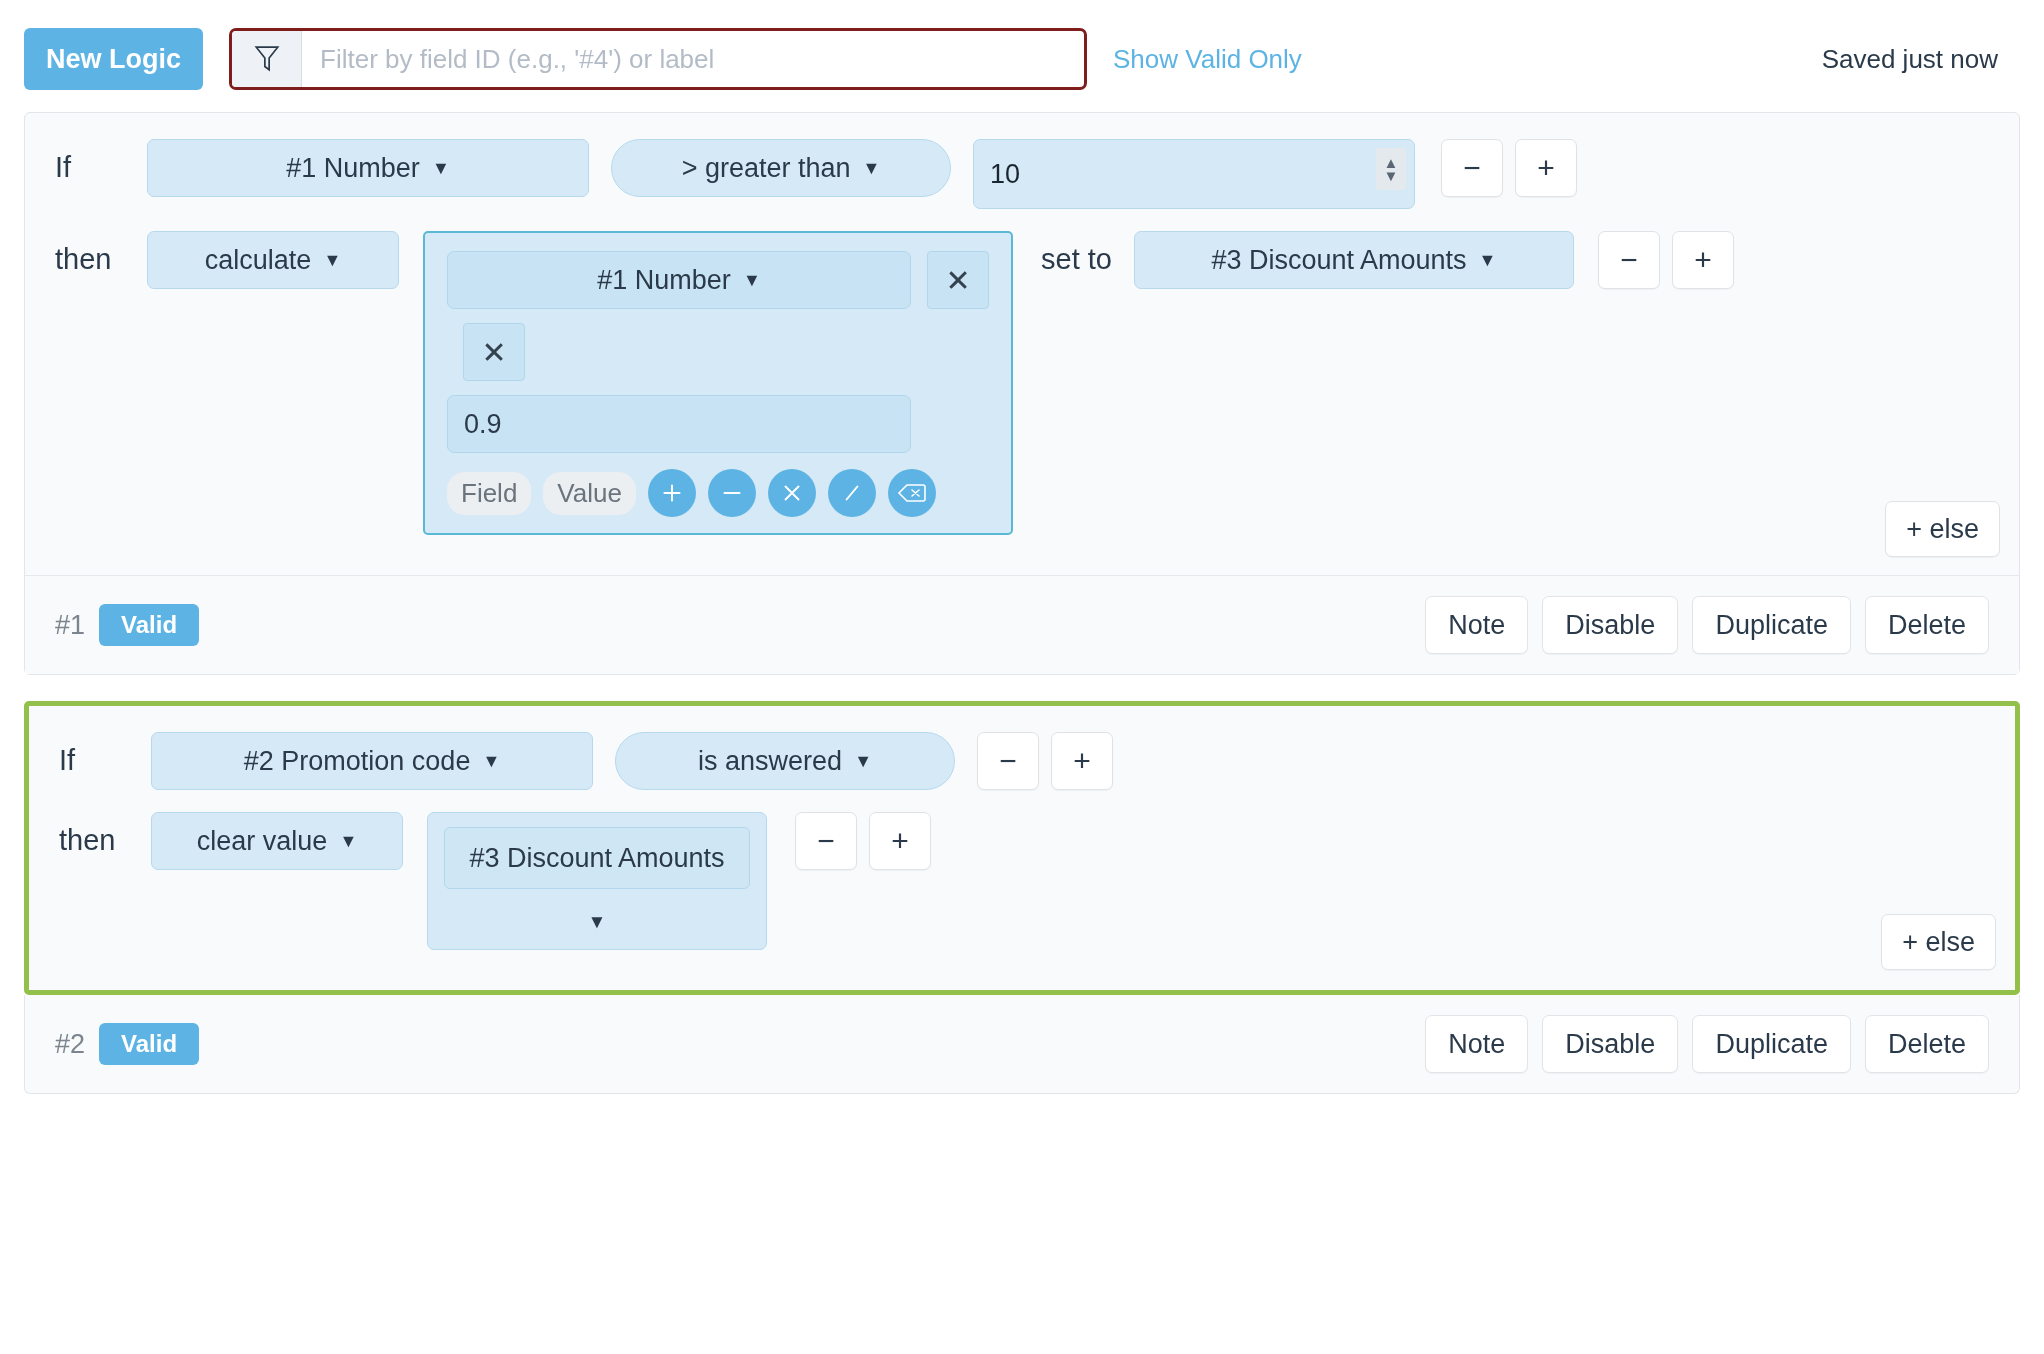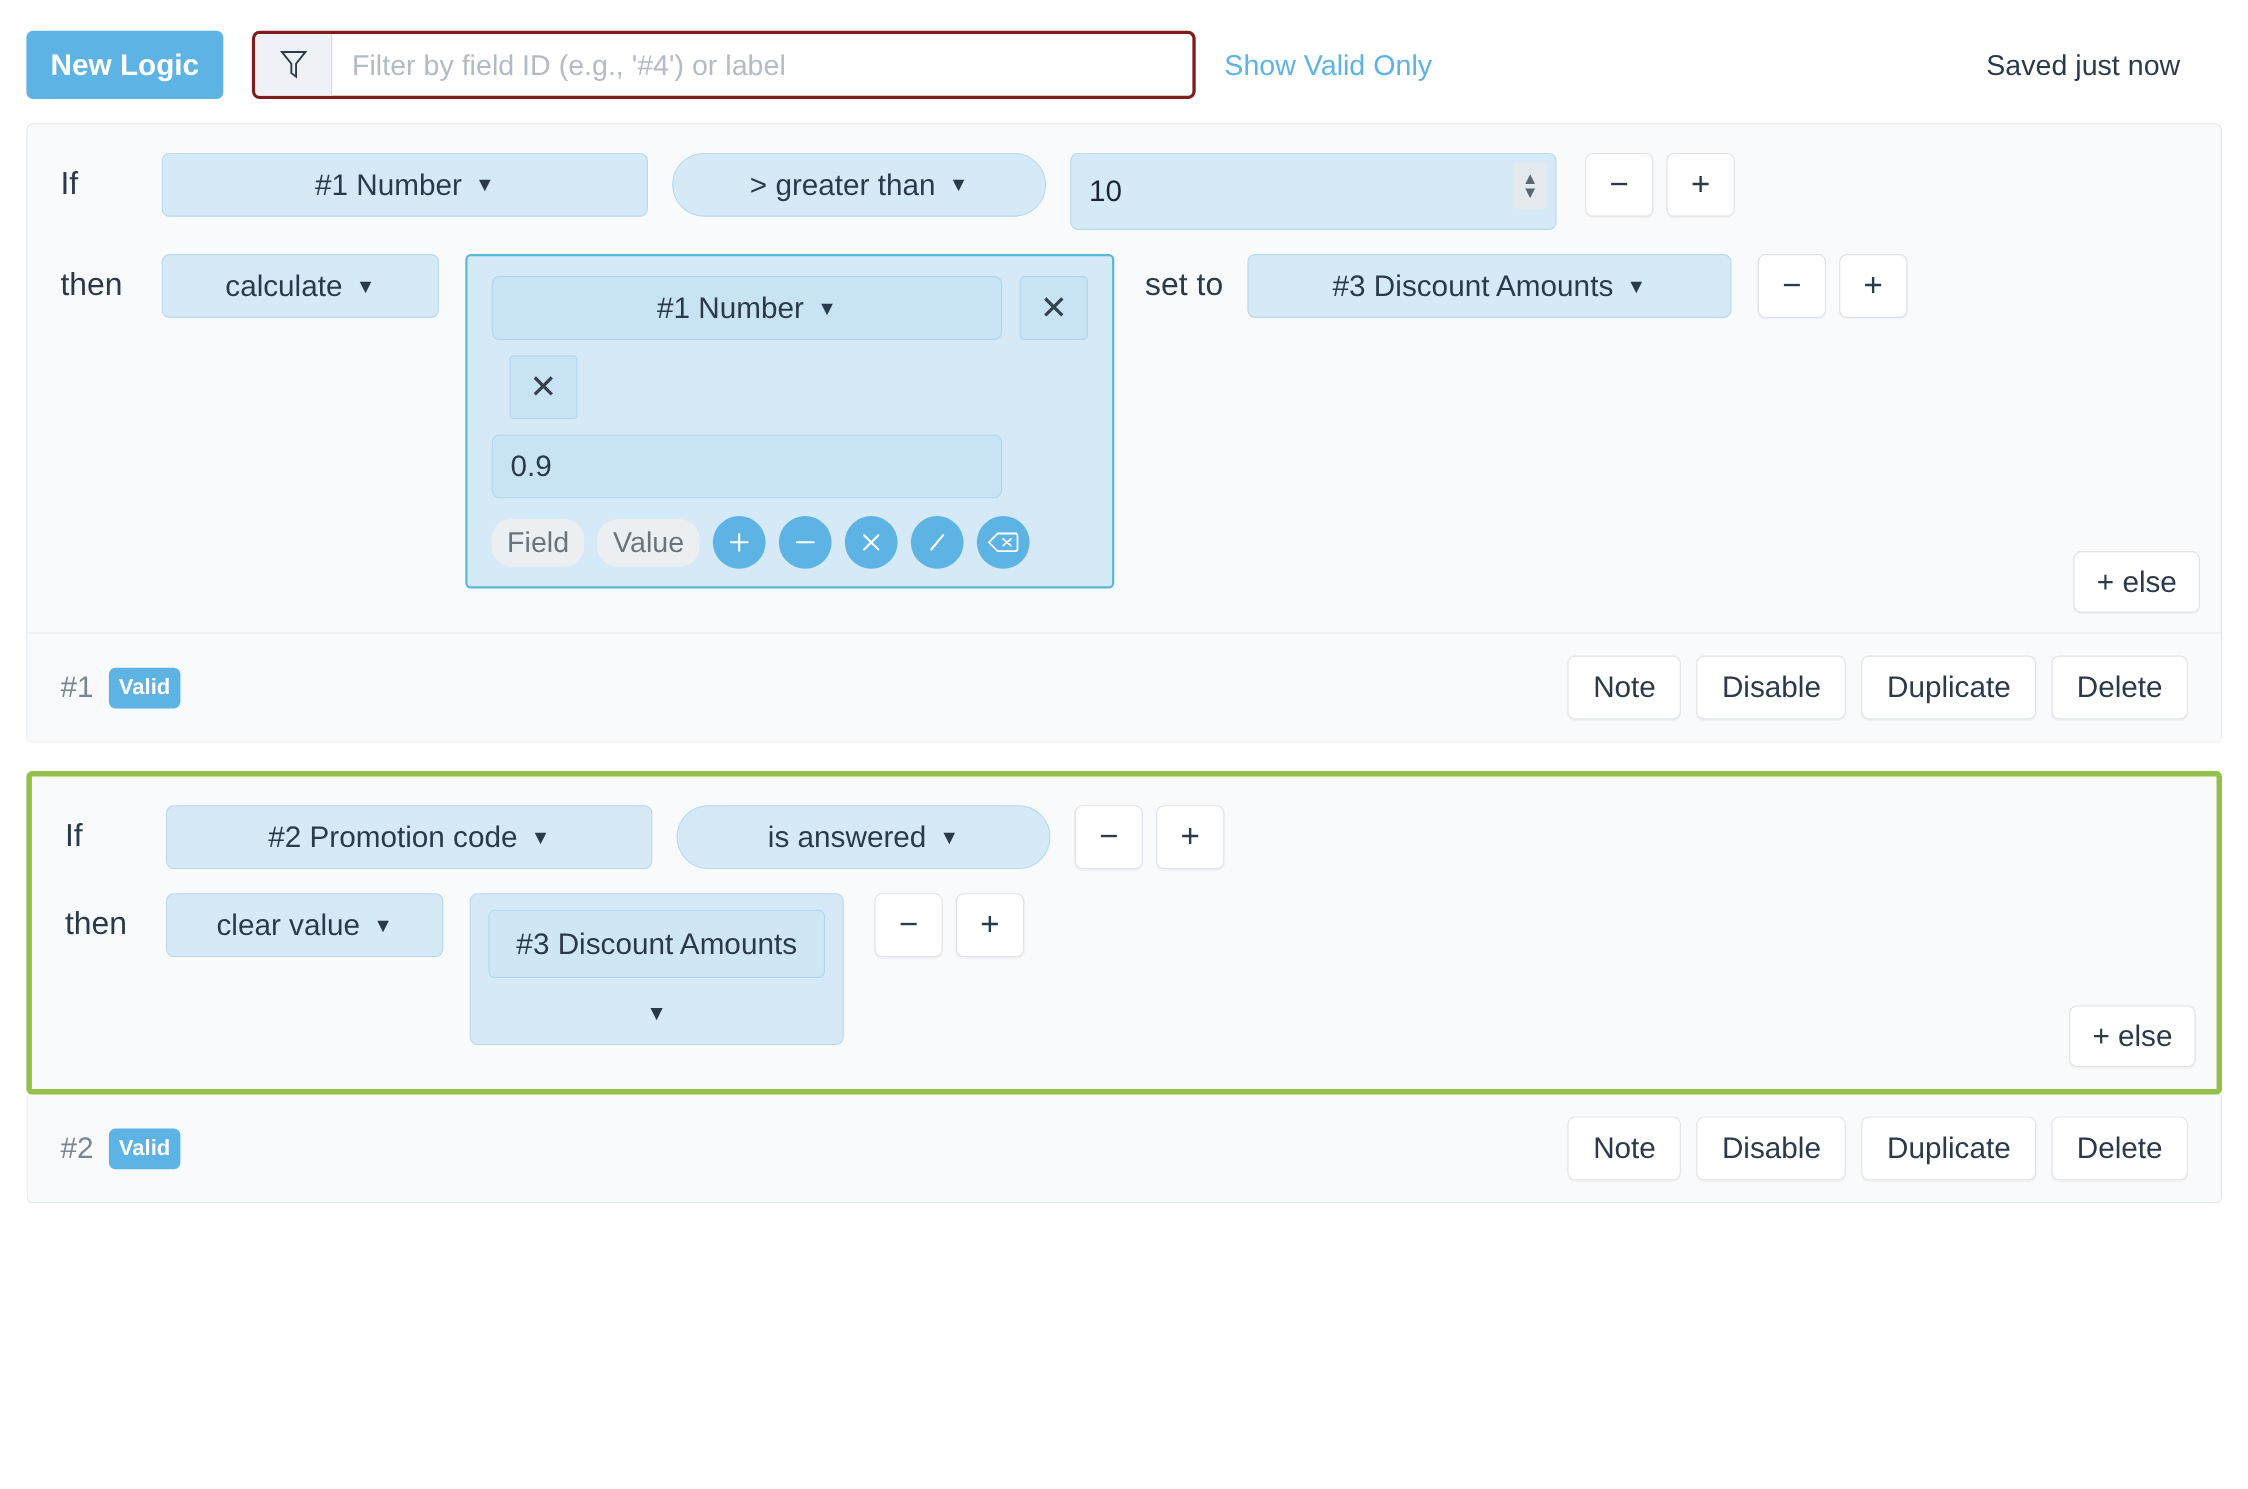--- a/index.html
+++ b/index.html
@@ -9,21 +9,21 @@
     background: #ffffff;
     font-family: "Liberation Sans", sans-serif;
     color: #2b3a4a;
     overflow: hidden;
   }
 
   
   .topbar {
     display: flex;
     align-items: center;
-    padding: 20px 40px 14px 24px;
+    padding: 20px 24px 14px 24px;
     height: 112px;
   }
   .new-logic-btn {
     background: #5cb3e4;
     color: #ffffff;
     border: none;
     border-radius: 6px;
     font-size: 27px;
     font-weight: bold;
     padding: 0 22px;
@@ -283,23 +283,23 @@
   .rule-footer {
     display: flex;
     align-items: center;
     border-top: 1px solid #e6e9ec;
     padding: 20px 30px;
     background: #f9fafb;
   }
   .rule-id { font-size: 27px; color: #7c858e; margin-right: 14px; }
   .badge-valid {
     background: #5cb3e4; color: #fff;
-    font-size: 20px; font-weight: bold;
+    font-size: 24px; font-weight: bold;
     border-radius: 6px;
-    padding: 7px 9px;
+    padding: 7px 22px;
   }
   .footer-actions { margin-left: auto; display: flex; }
   .fbtn {
     background: #ffffff;
     border: 1px solid #e1e5e9;
     border-radius: 7px;
     height: 58px;
     padding: 0 22px;
     font-size: 27px;
     color: #2b3a4a;

